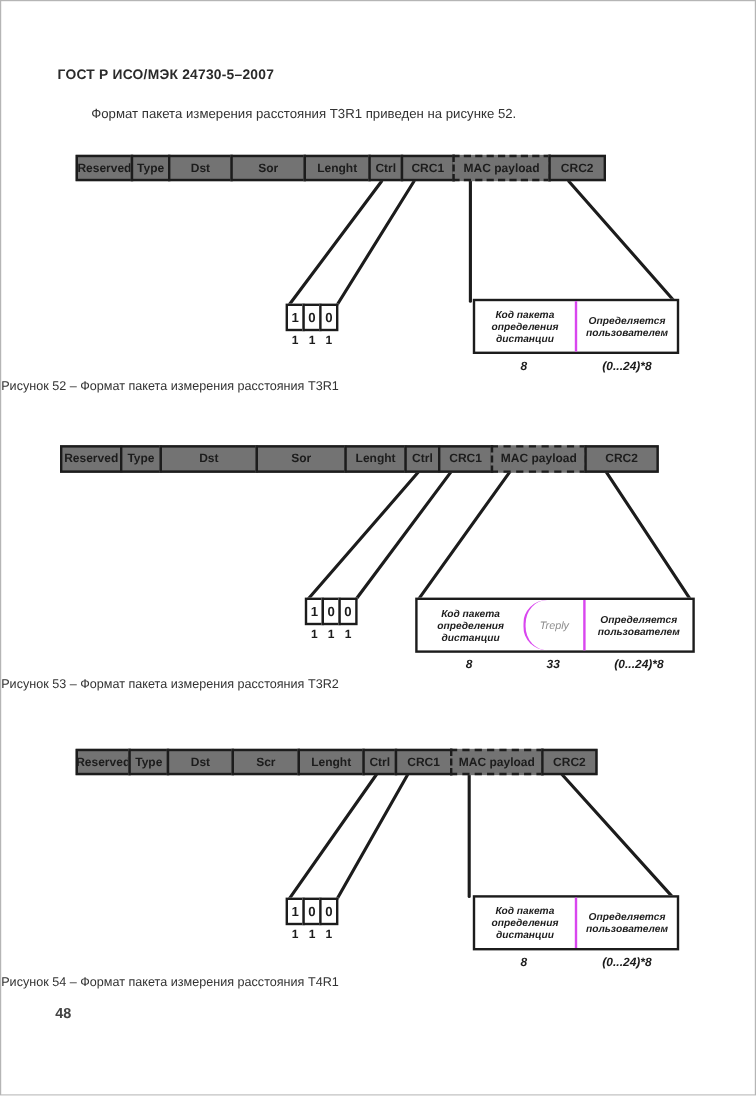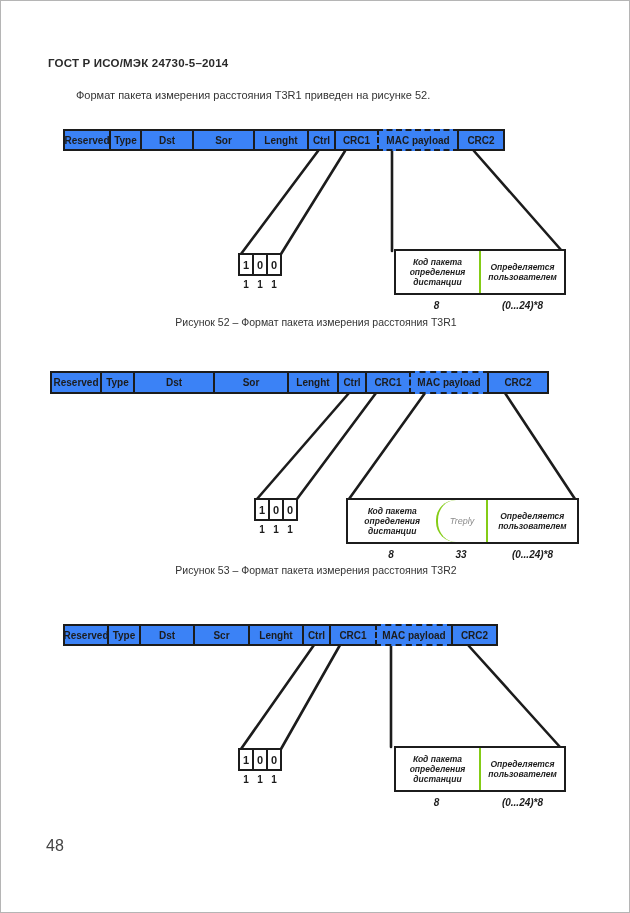--- a/index.html
+++ b/index.html
@@ -11,28 +11,28 @@
     box-sizing:border-box;
     font-family:"Liberation Sans", sans-serif;
     color:#333;
     overflow:hidden;
   }
   .doc-header{
     position:absolute;left:47px;top:56px;
     font-size:11.5px;font-weight:bold;color:#2a2a2a;letter-spacing:.2px;
   }
   .stext{position:absolute;left:75px;font-size:11px;line-height:13.5px;color:#333;}
-  .caption{position:absolute;left:0;width:630px;text-align:center;font-size:10.5px;color:#333;}
-  .pageno{position:absolute;left:45px;top:836px;font-size:16px;color:#444;}
+  .caption{position:absolute;left:0;width:630px;text-align:left;font-size:10.5px;color:#333;}
+  .pageno{position:absolute;left:45px;top:836px;font-size:12px;color:#444;font-weight:bold;}
 
   svg.lines{position:absolute;left:0;top:0;z-index:1;}
 
   .hrow{position:absolute;display:flex;z-index:2;}
   .hcell{
-    height:22px;box-sizing:border-box;border:2px solid #1c1c1c;background:#3b82f6;
+    height:22px;box-sizing:border-box;border:2px solid #1c1c1c;background:#737373;
     display:flex;align-items:center;justify-content:center;
     font-size:10px;font-weight:bold;color:#1c1c1c;margin-left:-2px;
     white-space:nowrap;overflow:hidden;
   }
   .hcell:first-child{margin-left:0;}
   .hcell.dashed{border-style:dashed;}
 
   .bitgroup{position:absolute;z-index:2;}
   .bits{display:flex;}
   .bitcell{
@@ -41,35 +41,35 @@
     font-size:11px;font-weight:bold;color:#1c1c1c;margin-left:-2px;
   }
   .bitcell:first-child{margin-left:0;}
   .bitwidths{display:flex;margin-top:3px;}
   .bitw{width:16px;margin-left:-2px;text-align:center;font-size:10px;font-weight:bold;color:#1c1c1c;}
   .bitw:first-child{margin-left:0;}
 
   .paygroup{position:absolute;z-index:2;font-style:italic;}
   .paybox{display:flex;border:2.5px solid #1c1c1c;background:#fff;box-sizing:border-box;height:46px;}
   .paycell{
-    box-sizing:border-box;border-left:2px solid #84cc16;
+    box-sizing:border-box;border-left:2px solid #d946ef;
     display:flex;align-items:center;justify-content:center;text-align:center;
     font-size:8.5px;font-weight:bold;color:#1c1c1c;line-height:1.2;padding:1px 3px;
   }
   .paycell:first-child{border-left:none;}
   .paycell.muted{font-weight:normal;color:#8c8c8c;font-size:9px;border-radius:20px;}
   .paysizes{display:flex;margin-top:5px;}
   .paysize{text-align:center;font-size:10px;font-weight:bold;color:#1c1c1c;}
 </style>
 </head>
 <body>
 
 <div class="page">
 
-  <div class="doc-header">ГОСТ Р ИСО/МЭК 24730-5–2014</div>
+  <div class="doc-header">ГОСТ Р ИСО/МЭК 24730-5–2007</div>
 
   <svg class="lines" width="630" height="913">
     <g stroke="#1c1c1c" stroke-width="2.6" stroke-linecap="round">
 
       <line x1="317" y1="150" x2="240" y2="253"></line>
       <line x1="344" y1="150" x2="280" y2="253"></line>
       <line x1="391" y1="150" x2="391" y2="250"></line>
       <line x1="473" y1="150" x2="561" y2="250"></line>
 
       <line x1="348" y1="392" x2="256" y2="498"></line>
@@ -197,16 +197,17 @@
     <div class="paybox" style="width:172px">
       <div class="paycell" style="width:85px">Код пакета определения дистанции</div>
       <div class="paycell" style="width:87px">Определяется пользователем</div>
     </div>
     <div class="paysizes">
       <div class="paysize" style="width:85px">8</div>
       <div class="paysize" style="width:87px">(0...24)*8</div>
     </div>
   </div>
 
+  <div class="caption" style="top:812px">Рисунок 54 – Формат пакета измерения расстояния T4R1</div>
 
   <div class="pageno">48</div>
 
 </div>
 
 </body></html>

